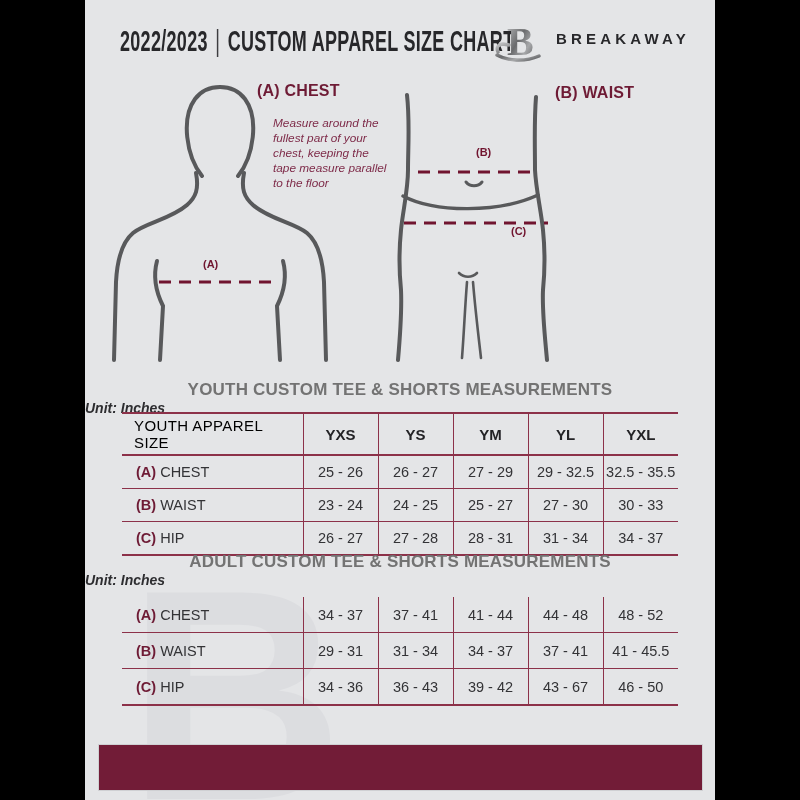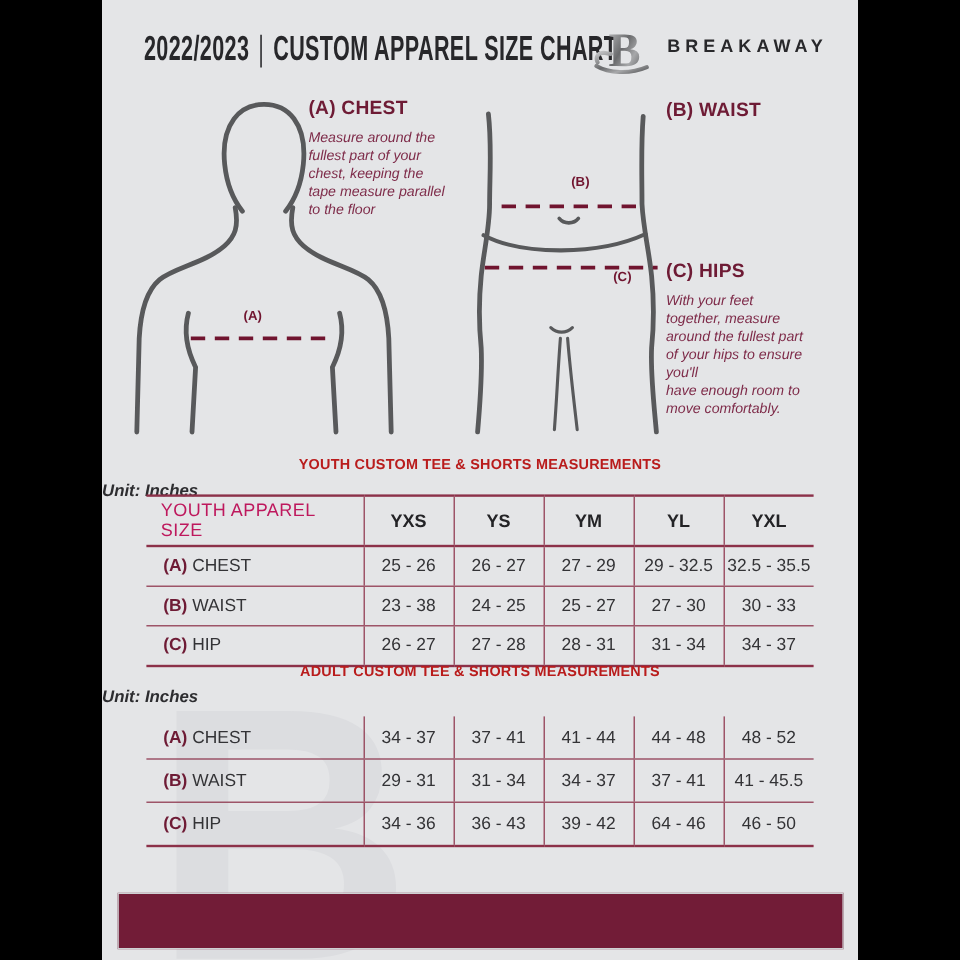--- a/index.html
+++ b/index.html
@@ -22,38 +22,38 @@
          letter-spacing:4.2px;color:#28282b;z-index:2;}
   .logo-svg{position:absolute;left:410px;top:16px;z-index:2;}
 
   
   .fig{position:absolute;z-index:1;}
   .fig-label{position:absolute;font-size:11px;font-weight:700;color:#70142f;z-index:2;}
 
   
   .instr{position:absolute;z-index:1;}
   .instr h3{margin:0 0 7px 0;font-size:16px;font-weight:800;color:#6e1b35;letter-spacing:.2px;}
-  .instr p{margin:0;font-size:11.8px;font-style:italic;font-weight:500;line-height:15px;
+  .instr p{margin:16px;font-size:11.8px;font-style:italic;font-weight:500;line-height:15px;
            color:#7e2b49;white-space:pre-line;}
 
   
   .tbl-section{position:absolute;left:0;width:630px;z-index:1;}
   .tbl-title{position:absolute;top:0;left:0;right:0;text-align:center;
-             font-size:12px;font-weight:700;color:#b91c1c;letter-spacing:.2px;}
+             font-size:17px;font-weight:700;color:#737373;letter-spacing:.2px;}
   .tbl-unit{position:absolute;top:20px;left:0;right:0;text-align:left;
             font-size:14px;font-style:italic;font-weight:600;color:#2d2d30;}
   .size-table{position:absolute;left:37px;border-collapse:collapse;width:556px;
               table-layout:fixed;}
   .size-table th,.size-table td{border-bottom:1.5px solid #8c3149;background:transparent;}
   .size-table tr:first-child th{border-top:2px solid #8c3149;border-bottom:2px solid #8c3149;}
   .size-table tr:last-child td{border-bottom:2px solid #8c3149;}
   .size-table th + th,.size-table td + td{border-left:1.6px solid #8c3149;}
   .size-table th{height:38px;font-size:15px;font-weight:700;color:#232326;text-align:center;}
   .size-table th.lbl{font-weight:400;text-align:left;padding-left:12px;
-                     letter-spacing:.4px;color:#be185d;}
+                     letter-spacing:.4px;color:#000000;}
   .size-table td{text-align:center;font-size:14.5px;color:#333336;}
   #youth-table td{height:30px;}
   #adult-table td{height:33px;}
   .size-table td.lbl{text-align:left;padding-left:14px;}
   .size-table td.lbl b{color:#6e1b35;font-weight:800;}
   .size-table td.lbl span{color:#333336;}
   #youth-section{top:380px;height:165px;}
   #adult-section{top:552px;height:185px;}
   #youth-table{top:32px;}
   #adult-table{top:45px;}
@@ -121,30 +121,20 @@
       <h3>(A) CHEST</h3>
       <p>Measure around the
 fullest part of your
 chest, keeping the
 tape measure parallel
 to the floor</p>
     </div>
     <div class="instr" style="left:470px;top:84px;width:158px">
       <h3>(B) WAIST</h3>
     </div>
-    <div class="instr" style="left:470px;top:218px;width:158px">
-      <h3>(C) HIPS</h3>
-      <p>With your feet
-together, measure
-around the fullest part
-of your hips to ensure
-you'll
-have enough room to
-move comfortably.</p>
-    </div>
 
     <section class="tbl-section" id="youth-section">
       <div class="tbl-title">YOUTH CUSTOM TEE &amp; SHORTS MEASUREMENTS</div>
       <div class="tbl-unit">Unit: Inches</div>
       <table class="size-table" id="youth-table">
         <colgroup>
             <col style="width:181px">
             <col style="width:75px">
             <col style="width:75px">
             <col style="width:75px">
@@ -163,21 +153,21 @@
         <tr>
           <td class="lbl"><b>(A)</b> <span>CHEST</span></td>
           <td>25 - 26</td>
           <td>26 - 27</td>
           <td>27 - 29</td>
           <td>29 - 32.5</td>
           <td>32.5 - 35.5</td>
         </tr>
         <tr>
           <td class="lbl"><b>(B)</b> <span>WAIST</span></td>
-          <td>23 - 38</td>
+          <td>23 - 24</td>
           <td>24 - 25</td>
           <td>25 - 27</td>
           <td>27 - 30</td>
           <td>30 - 33</td>
         </tr>
         <tr>
           <td class="lbl"><b>(C)</b> <span>HIP</span></td>
           <td>26 - 27</td>
           <td>27 - 28</td>
           <td>28 - 31</td>
@@ -215,21 +205,21 @@
           <td>31 - 34</td>
           <td>34 - 37</td>
           <td>37 - 41</td>
           <td>41 - 45.5</td>
         </tr>
         <tr>
           <td class="lbl"><b>(C)</b> <span>HIP</span></td>
           <td>34 - 36</td>
           <td>36 - 43</td>
           <td>39 - 42</td>
-          <td>64 - 46</td>
+          <td>43 - 67</td>
           <td>46 - 50</td>
         </tr>
       </tbody>
         </table>
     </section>
 
     <div class="footer-bar"></div>
   </div>
 </div>
 

